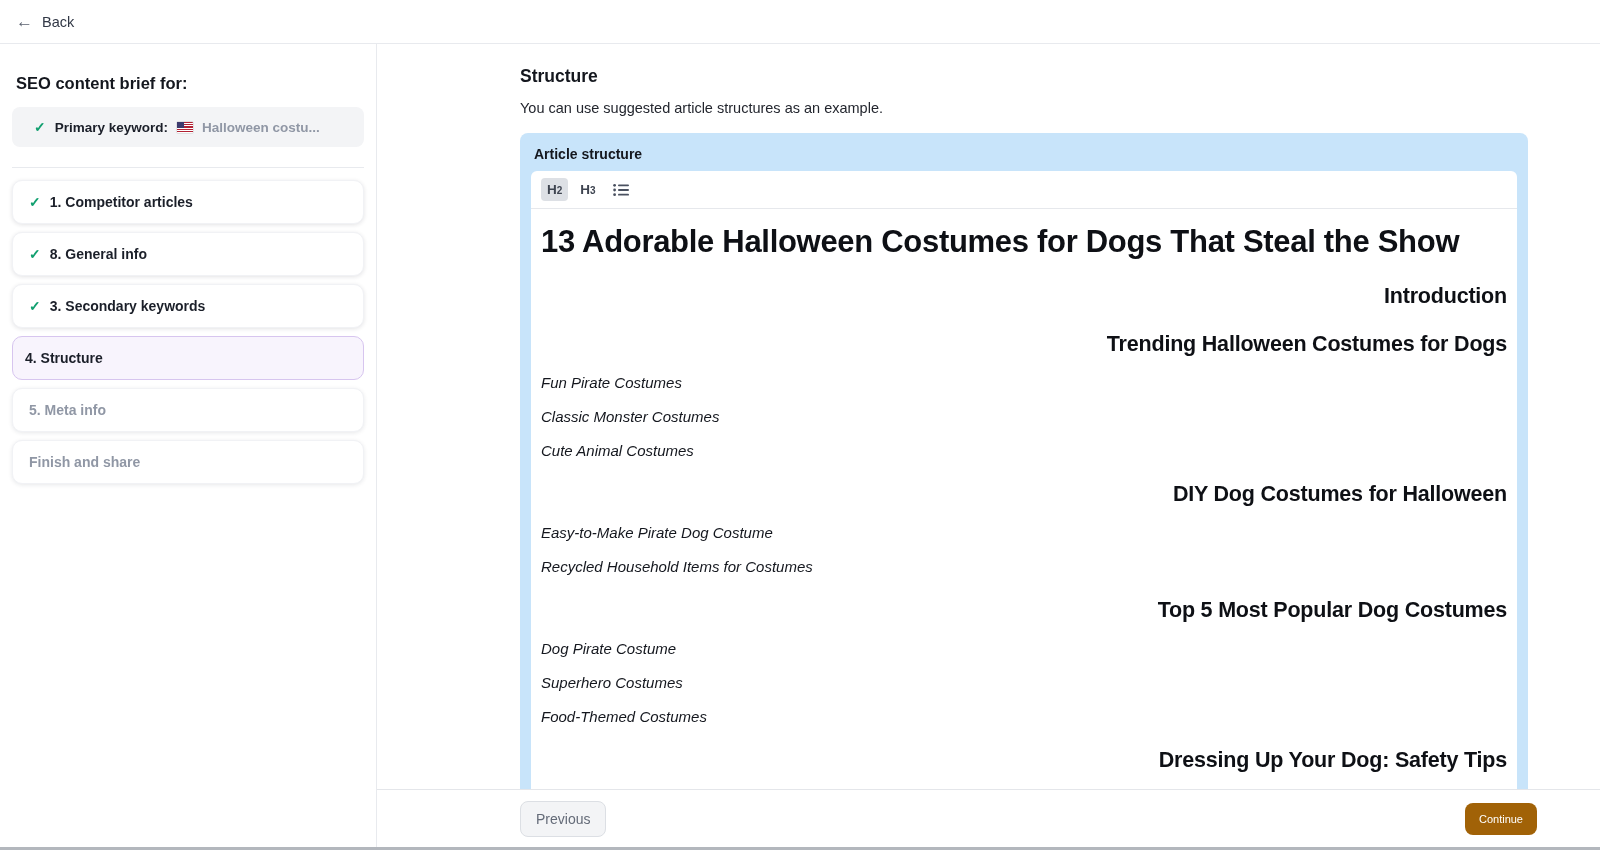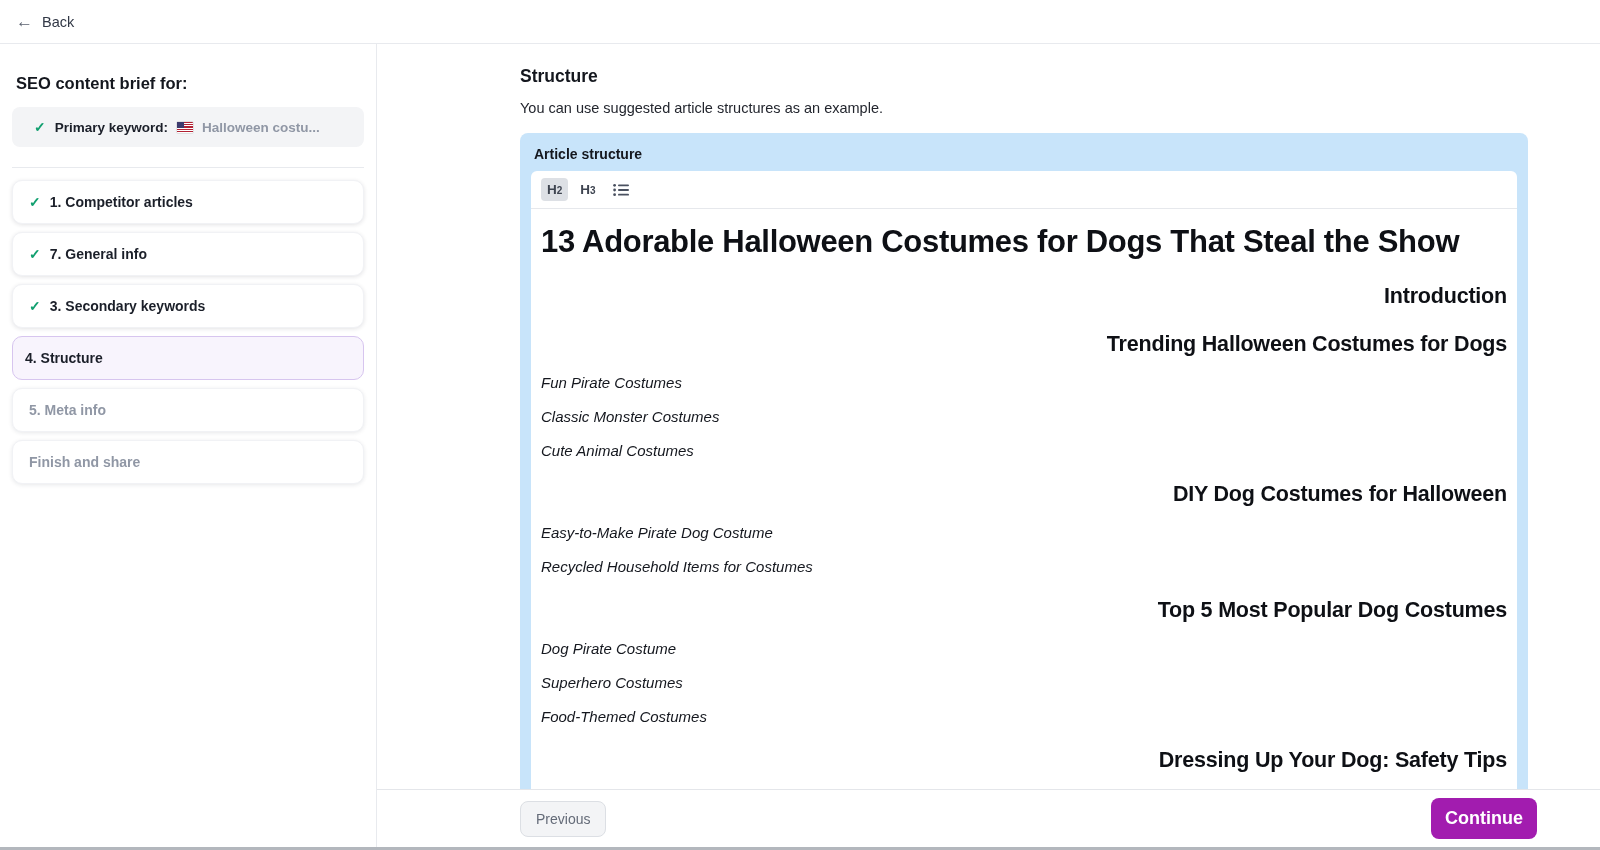--- a/index.html
+++ b/index.html
@@ -119,23 +119,23 @@
     border-top: 1px solid #e4e6ea; background: #fff;
     display: flex; align-items: center; justify-content: space-between;
     padding: 0 63px 0 143px;
   }
   .btn-previous {
     background: #f3f4f6; border: 1px solid #dcdfe4; border-radius: 8px;
     font-family: "Liberation Sans", sans-serif;
     font-size: 14px; color: #646b78; padding: 9px 15px; cursor: pointer;
   }
   .btn-continue {
-    background: #a21caf; border: none; border-radius: 8px;
+    background: #a16207; border: none; border-radius: 8px;
     font-family: "Liberation Sans", sans-serif;
-    font-size: 18px; font-weight: 700; color: #ffffff;
+    font-size: 11px; font-weight: 400; color: #ffffff;
     padding: 10px 14px; cursor: pointer;
   }
 
   
   .list-glyph { display: inline-block; width: 16px; height: 14px; }
 </style>
 </head>
 <body>
 
 <div class="page">
@@ -163,21 +163,21 @@
 
       <div>
 
           <div class="step-card done">
             <span class="check-icon">✓</span>
             <span>1. Competitor articles</span>
           </div>
 
           <div class="step-card done">
             <span class="check-icon">✓</span>
-            <span>7. General info</span>
+            <span>8. General info</span>
           </div>
 
           <div class="step-card done">
             <span class="check-icon">✓</span>
             <span>3. Secondary keywords</span>
           </div>
 
           <div class="step-card active">
 
             <span>4. Structure</span>

